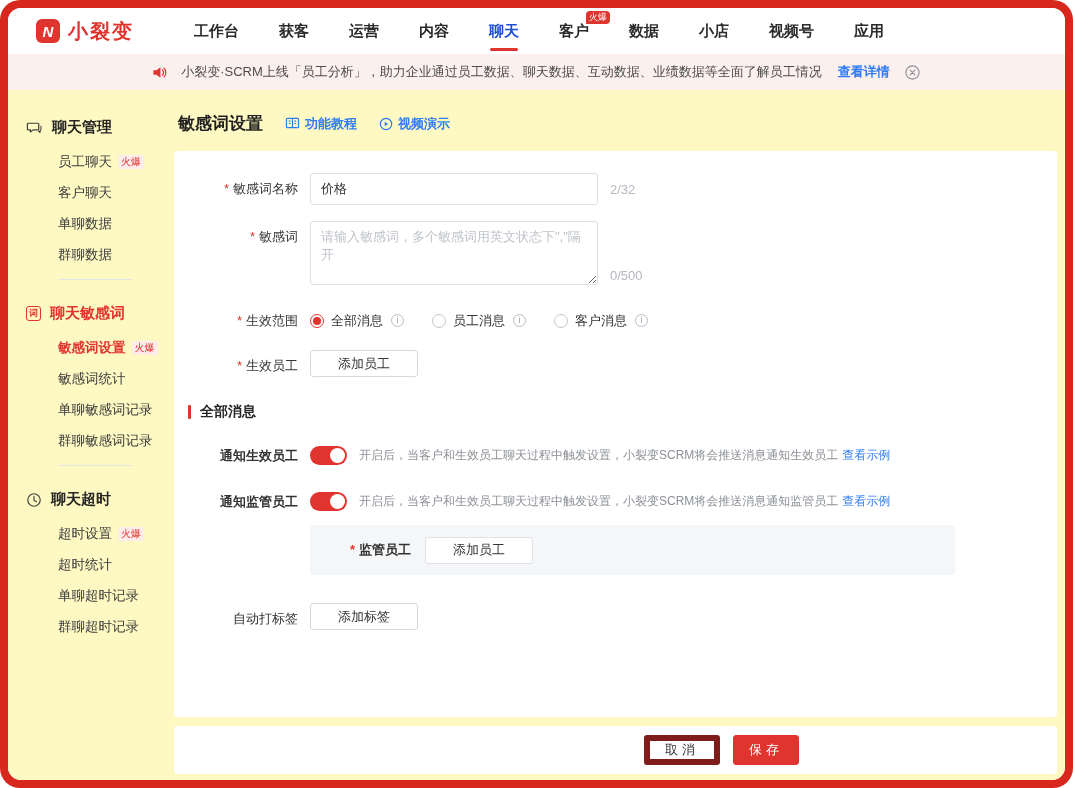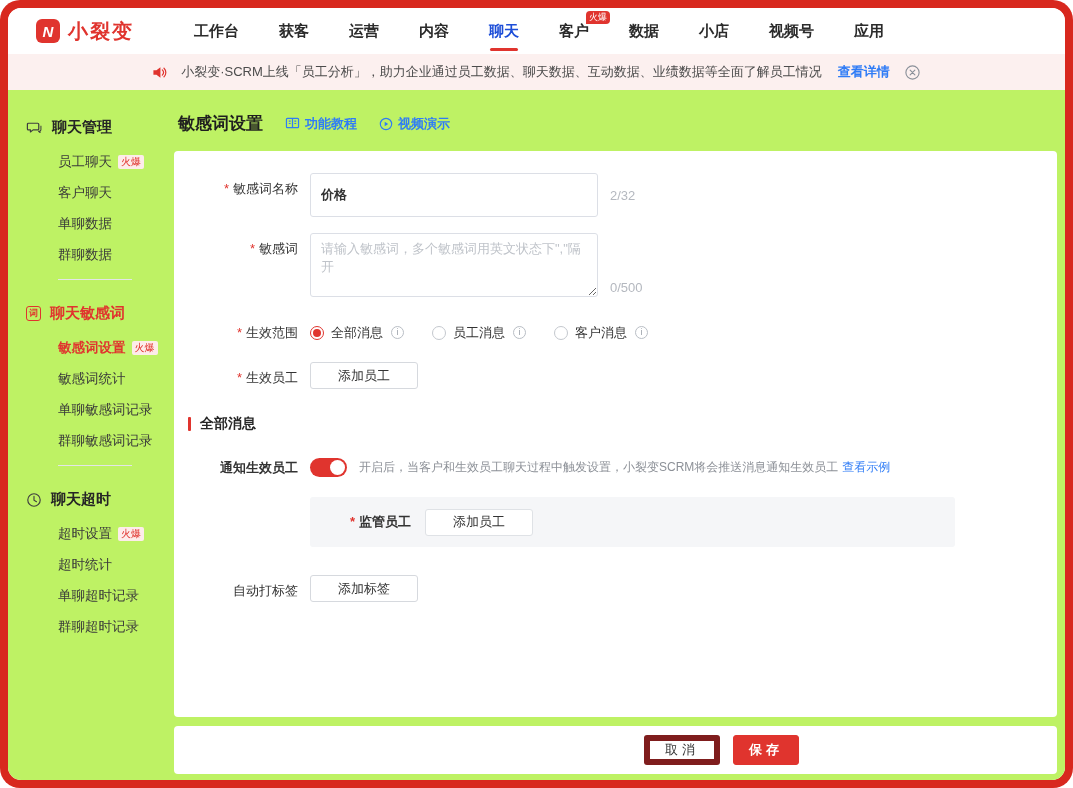--- a/index.html
+++ b/index.html
@@ -18,21 +18,21 @@
   .nav-item.active::after { content:""; position:absolute; left:50%; transform:translateX(-50%); bottom:3px; width:28px; height:3px; background:#e0342e; border-radius:2px; }
   .nav-badge { position:absolute; top:3px; right:-21px; background:#e0342e; color:#fff; font-size:9px; padding:2px 3px; border-radius:4px 4px 4px 0; line-height:1; font-weight:400; }
 
   
   .notice { height:36px; background:#fcf0ef; display:flex; align-items:center; justify-content:center; font-size:13px; color:#4c4c4c; flex:0 0 auto; }
   .notice .speaker { width:15px; height:15px; margin-right:14px; display:flex; }
   .notice-link { color:#2f7cf6; font-weight:600; margin-left:16px; cursor:pointer; }
   .notice-close { width:17px; height:17px; margin-left:14px; cursor:pointer; display:flex; }
 
   
-  .body { flex:1; display:flex; background:#bef264; overflow:hidden; }
+  .body { flex:1; display:flex; background:#fef9c3; overflow:hidden; }
 
   
   .sidebar { width:158px; flex:0 0 auto; padding:28px 0 0 18px; }
   .side-header { display:flex; align-items:center; gap:9px; font-size:15px; color:#262626; font-weight:600; cursor:pointer; }
   .side-header.red { color:#e0342e; }
   .side-items { margin:18px 0 0 32px; }
   .side-item { font-size:13.5px; color:#3a3a3a; margin-bottom:17px; display:flex; align-items:center; gap:6px; cursor:pointer; line-height:14px; }
   .side-item.active { color:#e0342e; font-weight:700; }
   .hot-badge { font-size:10px; color:#e0342e; background:#fdecea; padding:2px 3px; border-radius:2px; line-height:1; font-weight:400; }
   .side-divider { width:74px; height:1px; background:#e3e5e7; margin:4px 0 24px 32px; }
@@ -48,21 +48,21 @@
   .form-card { background:#fff; border-radius:4px; flex:1; padding:22px 0 0 14px; overflow:hidden; }
   .section-title { display:flex; align-items:center; gap:9px; font-size:14px; font-weight:700; color:#262626; margin-bottom:24px; }
   .section-title::before { content:""; width:3px; height:14px; background:#e0342e; border-radius:1px; }
 
   .form-row { display:flex; margin-bottom:16px; }
   .form-label { width:110px; flex:0 0 auto; text-align:right; font-size:13px; color:#333; padding-top:7px; }
   .form-label.bold { font-weight:600; padding-top:2px; }
   .req::before { content:"*"; color:#e0342e; margin-right:4px; }
   .form-control { margin-left:12px; display:flex; }
 
-  .text-input { width:288px; height:44px; border:1px solid #dcdfe6; border-radius:3px; padding:0 10px; font-size:13px; color:#333; font-family:inherit; outline:none;font-weight:bold; }
+  .text-input { width:288px; height:32px; border:1px solid #dcdfe6; border-radius:3px; padding:0 10px; font-size:13px; color:#333; font-family:inherit; outline:none; }
   .counter { color:#b4b8bf; font-size:13px; margin-left:12px; align-self:center; }
   .counter.bottom { align-self:flex-end; margin-bottom:2px; }
   textarea.text-area { width:288px; height:64px; border:1px solid #dcdfe6; border-radius:3px; padding:6px 10px; font-size:13px; color:#333; font-family:inherit; resize:vertical; outline:none; }
   ::placeholder { color:#bfc3c9; }
 
   .radio-group { display:flex; gap:28px; align-items:center; padding-top:6px; }
   .radio { display:flex; align-items:center; gap:7px; font-size:13px; color:#333; cursor:pointer; }
   .radio-circle { width:14px; height:14px; border-radius:50%; border:1px solid #c4c8ce; background:#fff; position:relative; flex:0 0 auto; }
   .radio-circle.checked { border:1.5px solid #e0342e; }
   .radio-circle.checked::after { content:""; position:absolute; inset:2px; border-radius:50%; background:#e0342e; }
@@ -77,21 +77,21 @@
   .toggle-desc { font-size:12px; color:#8c9097; margin-left:12px; align-self:center; }
   .example-link { color:#2f7cf6; margin-left:4px; cursor:pointer; }
 
   .sub-box { background:#f5f6f8; border-radius:3px; width:645px; height:50px; display:flex; align-items:center; padding-left:40px; margin:-6px 0 28px 122px; }
   .sub-box .form-label { width:auto; padding-top:0; font-weight:600; }
   .sub-box .ghost-btn { margin-left:14px; border-color:#dfe2e6; }
 
   .footer-card { background:#fff; border-radius:4px; height:48px; margin-top:9px; flex:0 0 auto; display:flex; align-items:center; justify-content:flex-end; padding-right:258px; gap:13px; }
   .btn { height:30px; padding:0 15px; border-radius:3px; font-size:13px; letter-spacing:4px; cursor:pointer; font-family:inherit; display:flex; align-items:center; }
   .btn-cancel { background:#fff; border:6px solid #7f1d1d; color:#333; }
-  .btn-save { background:#e0342e; border:1px solid #e0342e; color:#fff; font-weight:700; }
+  .btn-save { background:#e0342e; border:1px solid #e0342e; color:#fff; font-weight:400; }
 </style>
 </head>
 <body>
 
 <div class="frame">
   <div class="app">
 
     <header class="topnav">
       <div class="logo">
         <span class="logo-mark">N</span>
@@ -257,20 +257,25 @@
           </div>
 
           <div class="section-title adv">全部消息</div>
 
           <div class="form-row toggle-row">
             <div class="form-label bold">通知生效员工</div>
             <div class="toggle"></div>
             <span class="toggle-desc"><span>开启后，当客户和生效员工聊天过程中触发设置，小裂变SCRM将会推送消息通知生效员工</span><span class="example-link">查看示例</span></span>
           </div>
 
+          <div class="form-row toggle-row" style="margin-bottom:20px;">
+            <div class="form-label bold">通知监管员工</div>
+            <div class="toggle"></div>
+            <span class="toggle-desc"><span>开启后，当客户和生效员工聊天过程中触发设置，小裂变SCRM将会推送消息通知监管员工</span><span class="example-link">查看示例</span></span>
+          </div>
 
           <div class="sub-box">
             <div class="form-label req">监管员工</div>
             <button class="ghost-btn">添加员工</button>
           </div>
 
           <div class="form-row">
             <div class="form-label">自动打标签</div>
             <div class="form-control">
               <button class="ghost-btn">添加标签</button>

